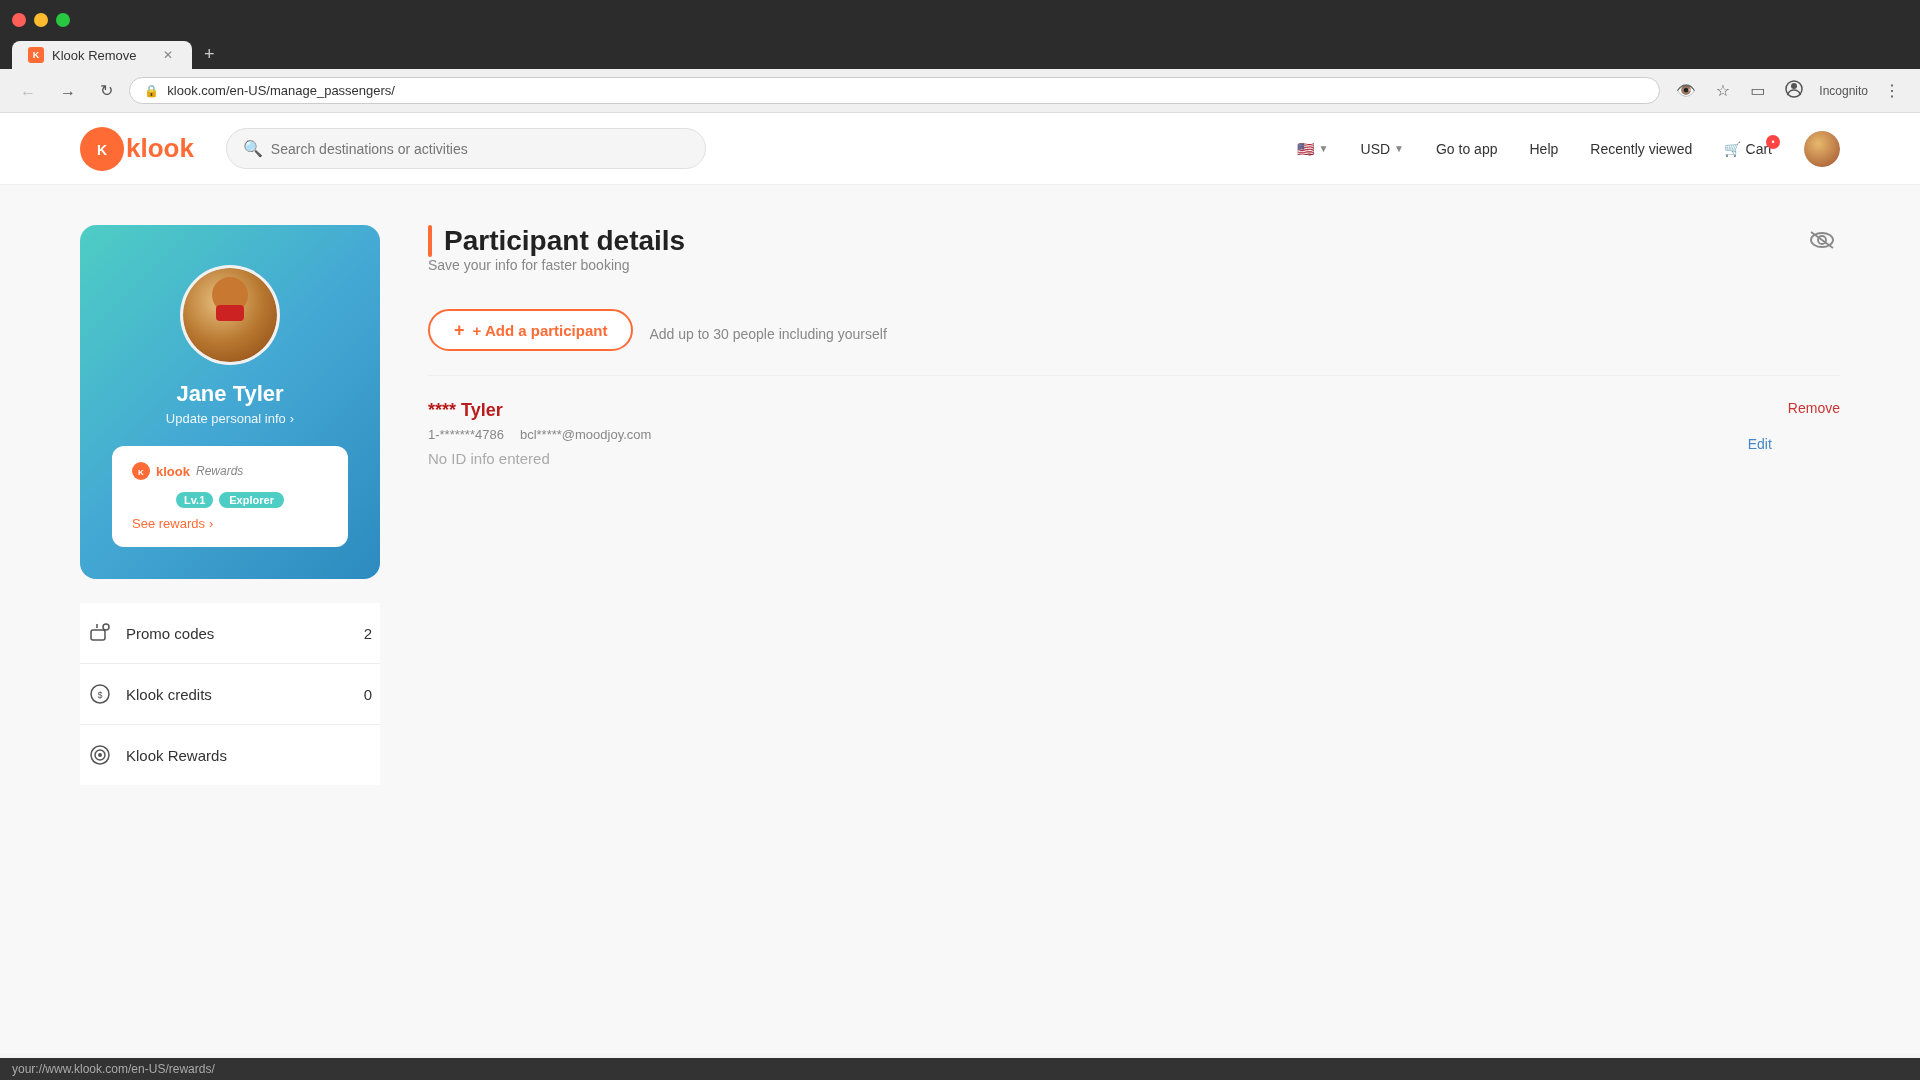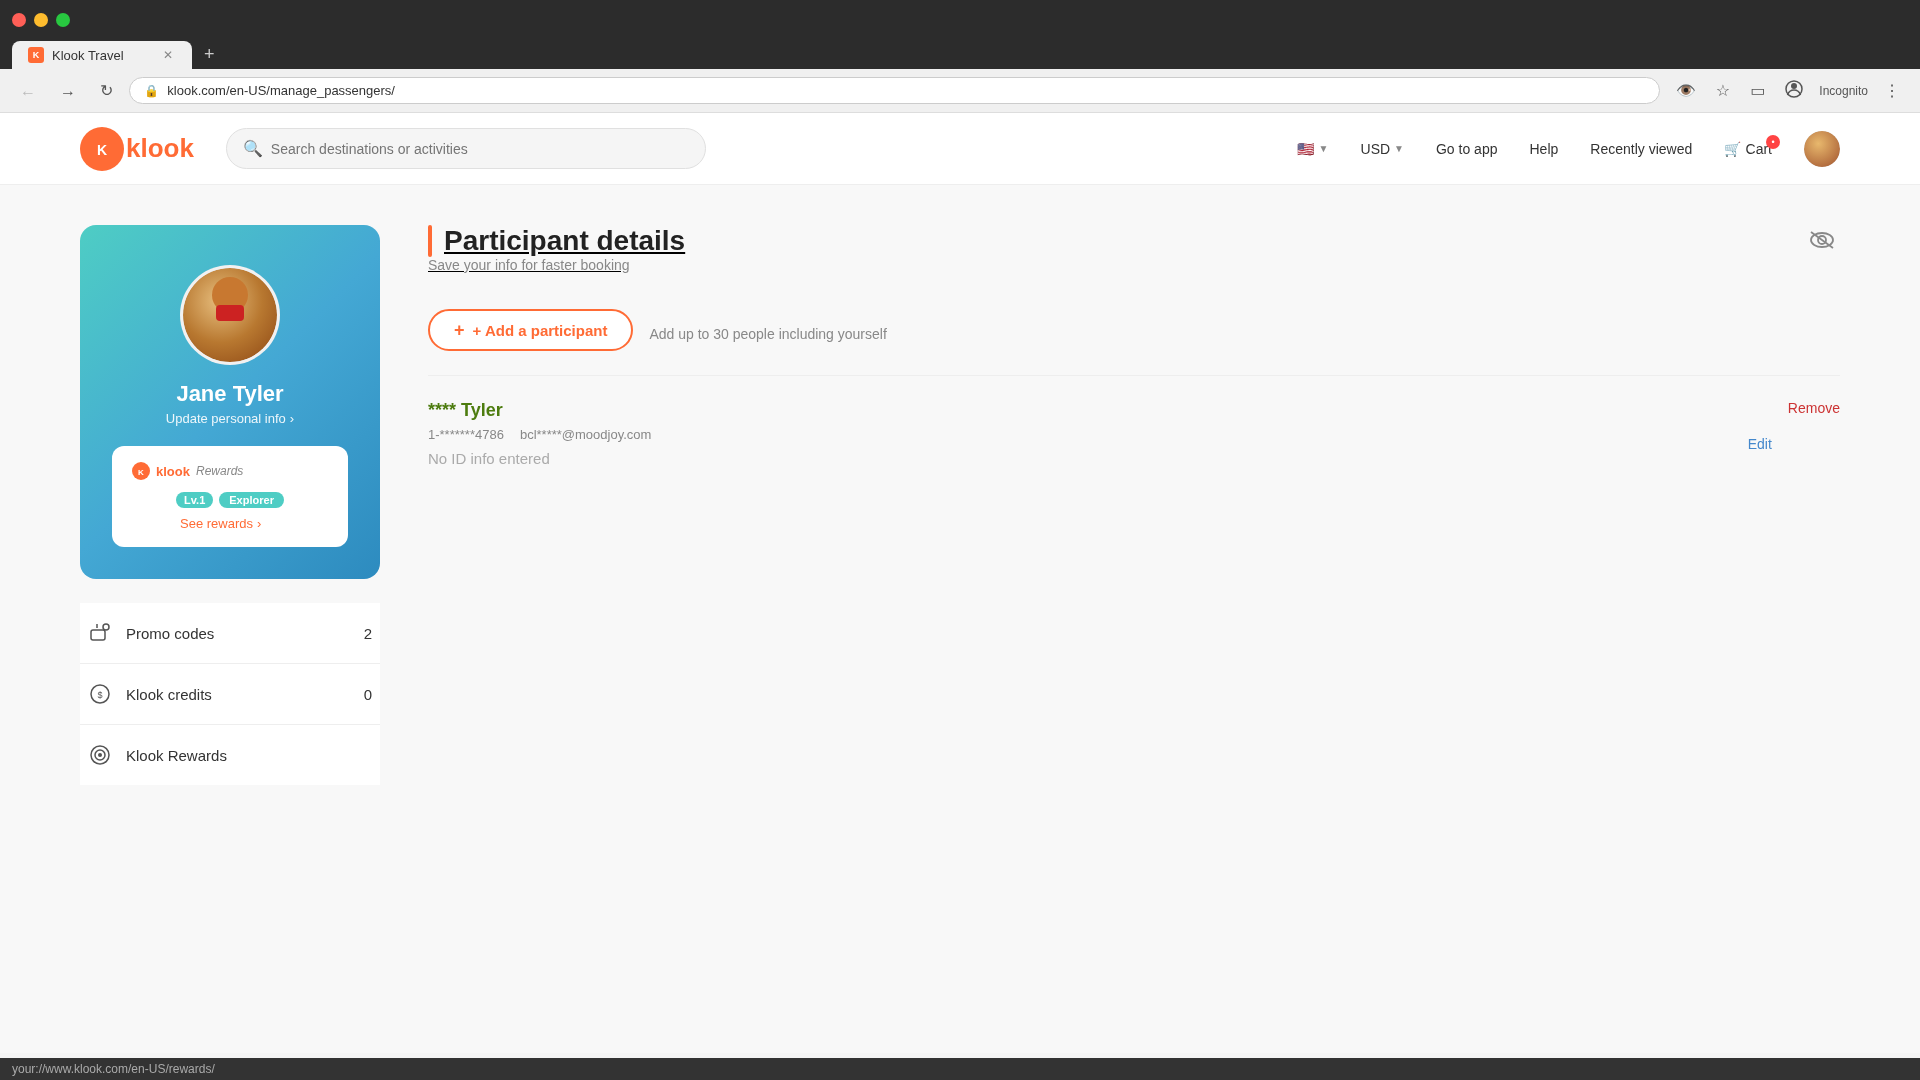--- a/index.html
+++ b/index.html
@@ -50,46 +50,46 @@
     .sidebar { width: 300px; flex-shrink: 0; }
     .profile-card { background: linear-gradient(135deg, #4ecdc4 0%, #44a8d4 50%, #2d8bbf 100%); border-radius: 16px; padding: 40px 32px 32px; text-align: center; color: white; margin-bottom: 24px; }
     .avatar-wrapper { width: 100px; height: 100px; border-radius: 50%; margin: 0 auto 16px; overflow: hidden; border: 3px solid rgba(255,255,255,0.6); background: #ddd; }
     .profile-name { font-size: 22px; font-weight: 700; margin-bottom: 4px; color: white; }
     .profile-update { font-size: 13px; color: rgba(255,255,255,0.9); cursor: pointer; display: flex; align-items: center; justify-content: center; gap: 4px; }
     .rewards-card { background: white; border-radius: 12px; margin-top: 20px; padding: 16px 20px; }
     .rewards-logo { display: flex; align-items: center; gap: 6px; margin-bottom: 10px; }
     .rewards-level { display: inline-flex; align-items: center; gap: 6px; margin-bottom: 8px; }
     .level-badge { background: #4ecdc4; color: white; font-size: 11px; font-weight: 700; padding: 2px 8px; border-radius: 10px; }
     .explorer-badge { background: #4ecdc4; color: white; font-size: 11px; font-weight: 600; padding: 2px 10px; border-radius: 10px; }
-    .see-rewards { color: #ff6b35; font-size: 13px; cursor: pointer; display: flex; align-items: flex-end; gap: 4px; text-align: left; margin-left: 48px; }
+    .see-rewards { color: #ff6b35; font-size: 13px; cursor: pointer; display: flex; align-items: flex-end; gap: 4px; text-align: left; }
 
     
     .sidebar-menu { display: flex; flex-direction: column; gap: 0; }
     .sidebar-menu-item { display: flex; align-items: center; justify-content: space-between; padding: 18px 8px; cursor: pointer; border-bottom: 1px solid #eee; background: white; }
     .sidebar-menu-item:first-child { border-top: none; }
     .sidebar-menu-item:last-child { border-bottom: none; }
     .menu-item-left { display: flex; align-items: center; gap: 14px; }
     .menu-item-icon { width: 24px; height: 24px; color: #555; font-size: 18px; display: flex; align-items: center; justify-content: center; }
     .menu-item-label { font-size: 15px; color: #333; }
     .menu-item-count { font-size: 15px; color: #333; font-weight: 500; }
 
     
     .content-area { flex: 1; }
-    .participant-header { display: flex; align-items: flex-start; justify-content: space-between; margin-bottom: 8px; text-decoration: underline; }
+    .participant-header { display: flex; align-items: flex-start; justify-content: space-between; margin-bottom: 8px; }
     .participant-title { display: flex; align-items: center; gap: 12px; }
     .title-accent { width: 4px; height: 32px; background: #ff6b35; border-radius: 2px; }
     .participant-title-text { font-size: 28px; font-weight: 700; color: #222; }
     .participant-subtitle { font-size: 14px; color: #888; margin-bottom: 28px; }
     .hide-btn { background: transparent; border: none; cursor: pointer; color: #888; font-size: 22px; padding: 4px; }
 
     .add-participant-btn { display: inline-flex; align-items: center; gap: 8px; background: white; border: 2px solid #ff6b35; color: #ff6b35; border-radius: 24px; padding: 10px 24px; font-size: 15px; font-weight: 600; cursor: pointer; margin-bottom: 8px; }
     .add-participant-hint { font-size: 14px; color: #888; margin-left: 16px; }
 
     .participant-row { border-top: 1px solid #eee; padding: 24px 0; }
-    .participant-name { font-size: 18px; font-weight: 600; color: #4d7c0f; margin-bottom: 6px; }
+    .participant-name { font-size: 18px; font-weight: 600; color: #b91c1c; margin-bottom: 6px; }
     .participant-info { font-size: 13px; color: #888; margin-bottom: 4px; display: flex; gap: 16px; }
     .participant-no-id { font-size: 15px; color: #aaa; margin-top: 8px; }
     .participant-actions { display: flex; gap: 16px; align-items: flex-start; }
     .participant-actions-row { display: flex; justify-content: space-between; align-items: flex-start; }
     .action-edit { color: #4488cc; font-size: 14px; cursor: pointer; background: none; border: none; font-weight: 500; margin-top: 36px; }
     .action-remove { color: #cc3333; font-size: 14px; cursor: pointer; background: none; border: none; font-weight: 500; }
 
     
     .status-bar { background: #333; color: #aaa; font-size: 12px; padding: 4px 12px; position: fixed; bottom: 0; left: 0; width: 100%; z-index: 100; }
 
@@ -108,21 +108,21 @@
     <div class="browser-controls">
       <button class="browser-btn close"></button>
       <button class="browser-btn minimize"></button>
       <button class="browser-btn maximize"></button>
     </div>
   </div>
 
   <div class="tab-bar">
     <div class="tab active">
       <span class="tab-favicon">K</span>
-      <span>Klook Travel</span>
+      <span>Klook Remove</span>
       <button class="tab-close">✕</button>
     </div>
     <button class="tab-new">+</button>
   </div>
 
   <div class="browser-toolbar">
     <button class="nav-btn disabled">←</button>
     <button class="nav-btn">→</button>
     <button class="nav-btn">↻</button>
     <div class="url-bar">

